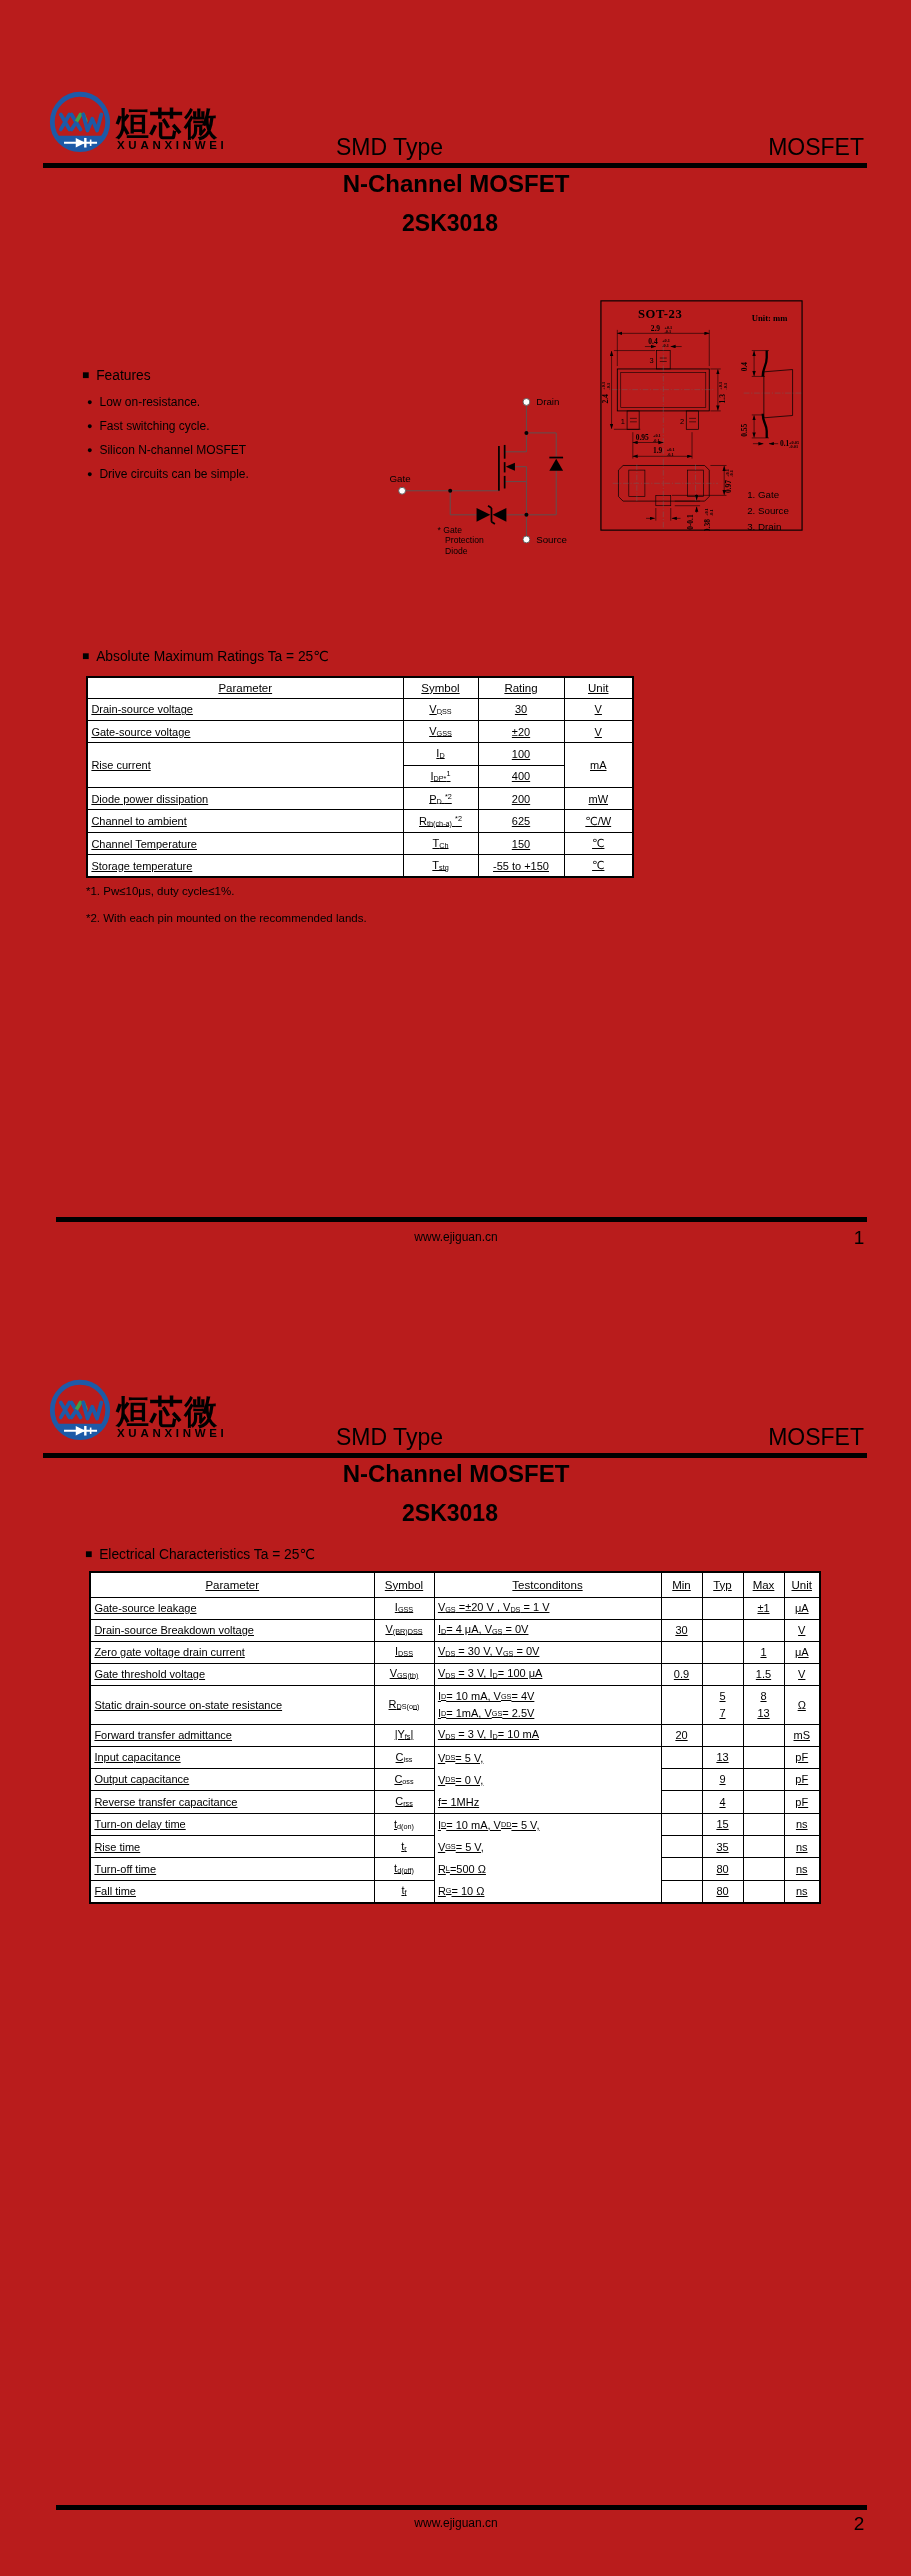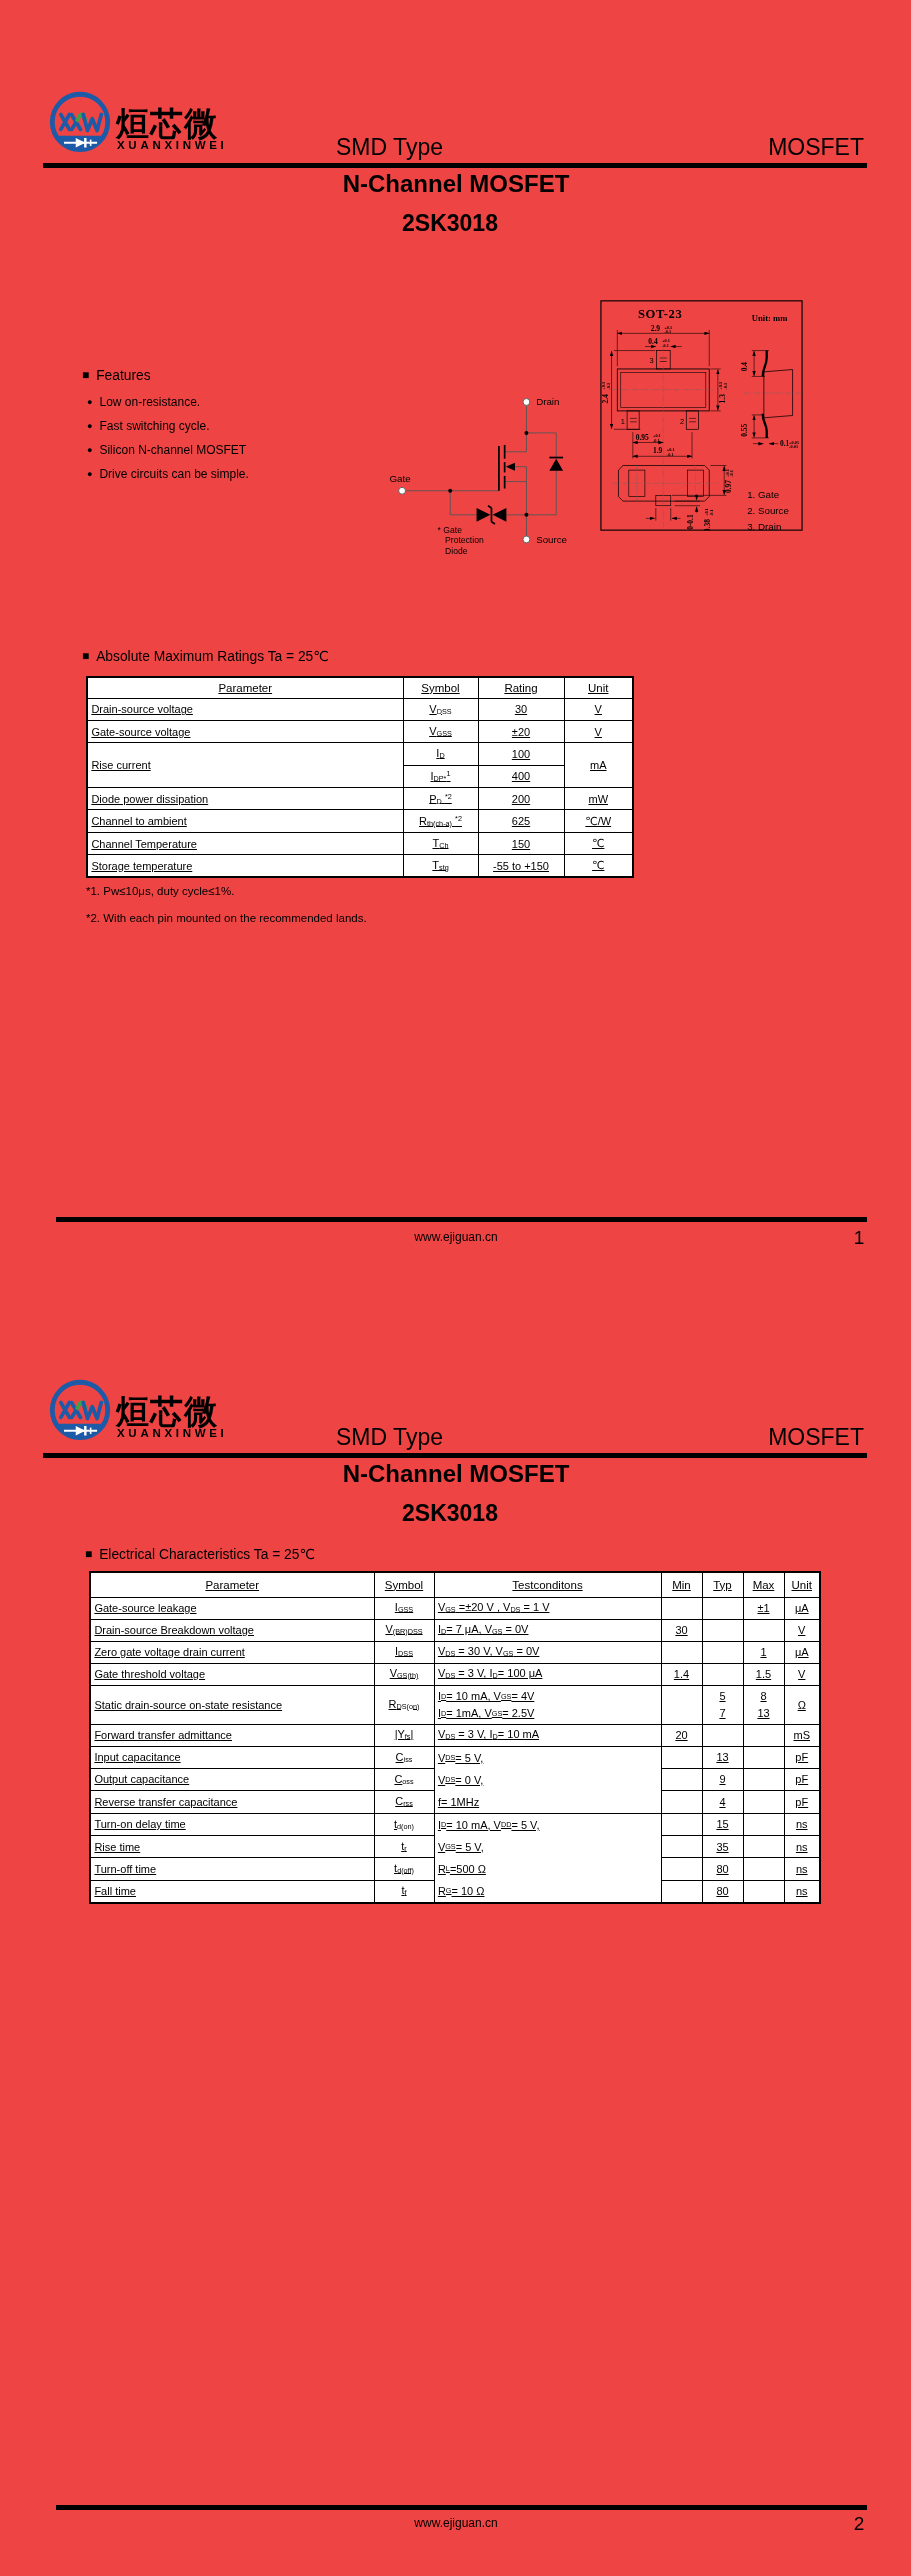--- a/index.html
+++ b/index.html
@@ -1,17 +1,17 @@
 <!DOCTYPE html>
 <html style="font-size:9.2px"><head>
 <meta charset="utf-8">
 <style>
   * { box-sizing: border-box; margin: 0; padding: 0; }
   html,body { background:#fff; }
-  .canvas { position:relative; width:912px; height:2576px; background:#ef4444;
+  .canvas { position:relative; width:912px; height:2576px; background:#b91c1c;
             font-family:"Liberation Sans","DejaVu Sans",sans-serif; color:#000; overflow:hidden; }
   .abs { position:absolute; }
 
   
   .logo-cn { position:absolute; left:68px; top:11.5px; font-size:33px; font-weight:bold; letter-spacing:1.1px; white-space:nowrap; }
   .logo-en { position:absolute; left:69px; top:49px; font-size:11.5px; font-weight:bold; letter-spacing:3.7px; white-space:nowrap; }
   .h-type  { font-size:23px; }
   .h-cat   { font-size:23px; }
   .hrule   { background:#000; }
   .t-family { font-size:24px; font-weight:bold; text-align:center; width:912px; left:0; }
@@ -443,40 +443,40 @@
         <td class="c"><span>I</span><span class="sb">GSS</span></td>
         <td class="pl"><span>V</span><span class="sb">GS</span><span> =±20 V , V</span><span class="sb">DS</span><span> = 1 V</span></td>
         <td class="c"></td>
         <td class="c"></td>
         <td class="c">±1</td>
         <td class="c">μA</td>
       </tr>
       <tr style="height:22px">
         <td class="pl">Drain-source Breakdown voltage</td>
         <td class="c"><span>V</span><span class="sb">(BR)DSS</span></td>
-        <td class="pl"><span>I</span><span class="sb">D</span><span>= 7 μA, V</span><span class="sb">GS</span><span> = 0V</span></td>
+        <td class="pl"><span>I</span><span class="sb">D</span><span>= 4 μA, V</span><span class="sb">GS</span><span> = 0V</span></td>
         <td class="c">30</td>
         <td class="c"></td>
         <td class="c"></td>
         <td class="c">V</td>
       </tr>
       <tr style="height:22px">
         <td class="pl">Zero gate voltage drain current</td>
         <td class="c"><span>I</span><span class="sb">DSS</span></td>
         <td class="pl"><span>V</span><span class="sb">DS</span><span> = 30 V, V</span><span class="sb">GS</span><span> = 0V</span></td>
         <td class="c"></td>
         <td class="c"></td>
         <td class="c">1</td>
         <td class="c">μA</td>
       </tr>
       <tr style="height:22px">
         <td class="pl">Gate threshold voltage</td>
         <td class="c"><span>V</span><span class="sb">GS(th)</span></td>
         <td class="pl"><span>V</span><span class="sb">DS</span><span> = 3 V, I</span><span class="sb">D</span><span>= 100 μA</span></td>
-        <td class="c">1.4</td>
+        <td class="c">0.9</td>
         <td class="c"></td>
         <td class="c">1.5</td>
         <td class="c">V</td>
       </tr>
       <tr style="height:39px">
         <td class="pl">Static drain-source on-state resistance</td>
         <td class="c"><span>R</span><span class="sb">DS(on)</span></td>
         <td class="pl">
           <div class="cl2">
                 <span>I</span>

